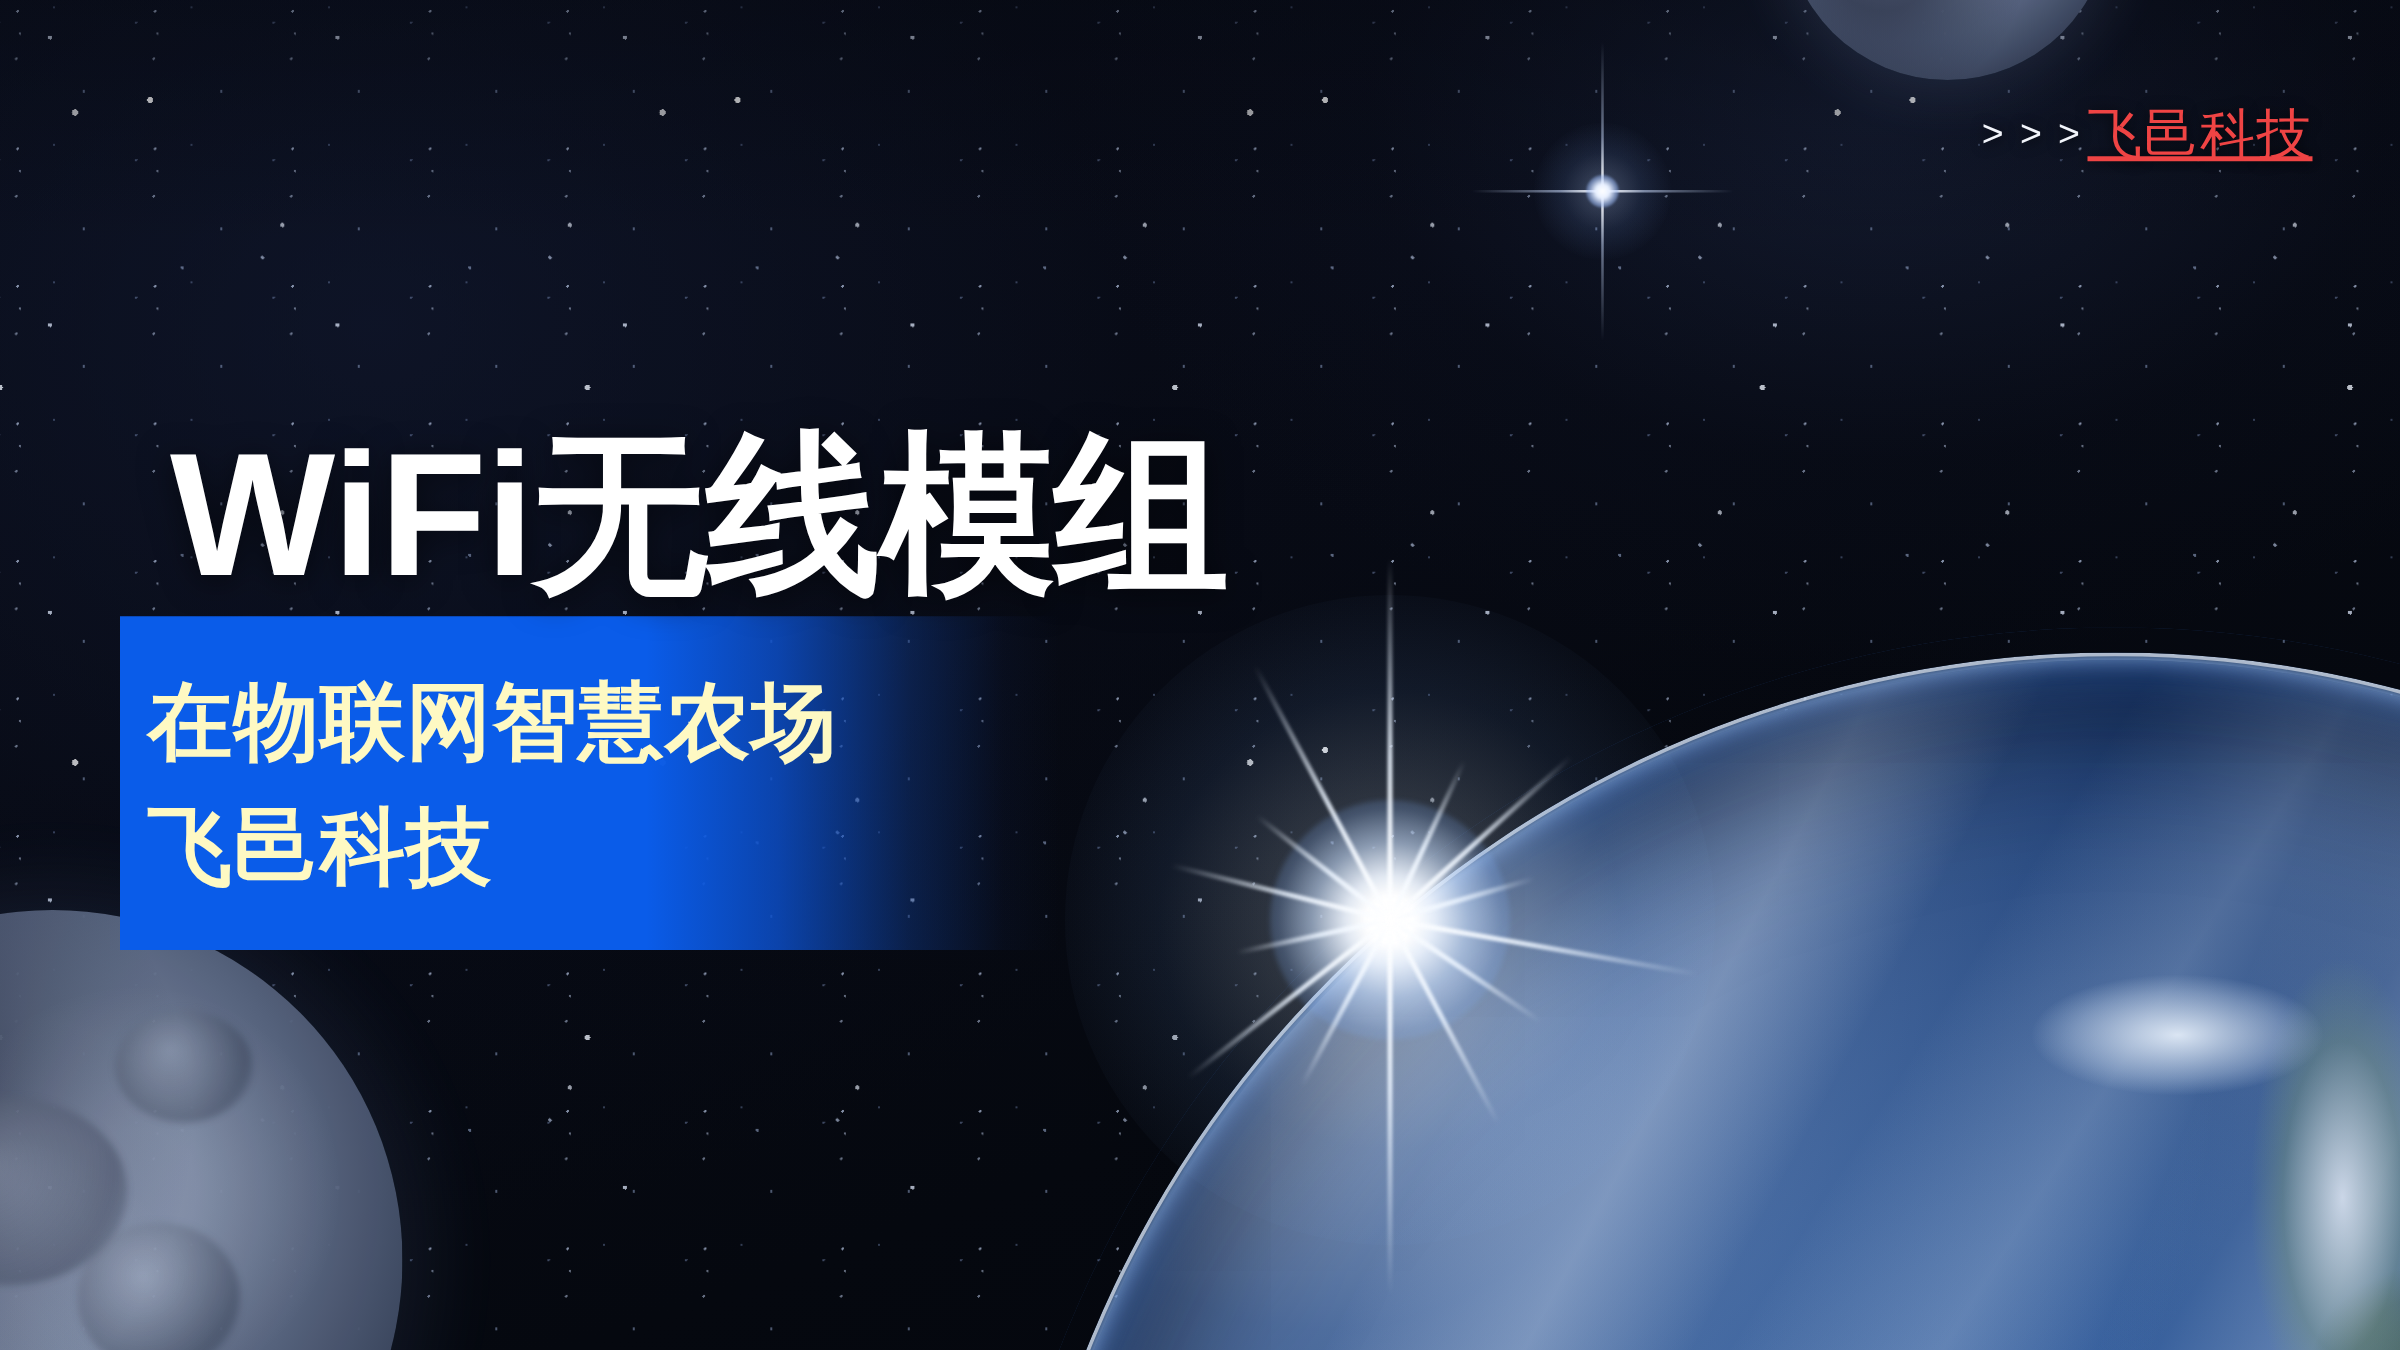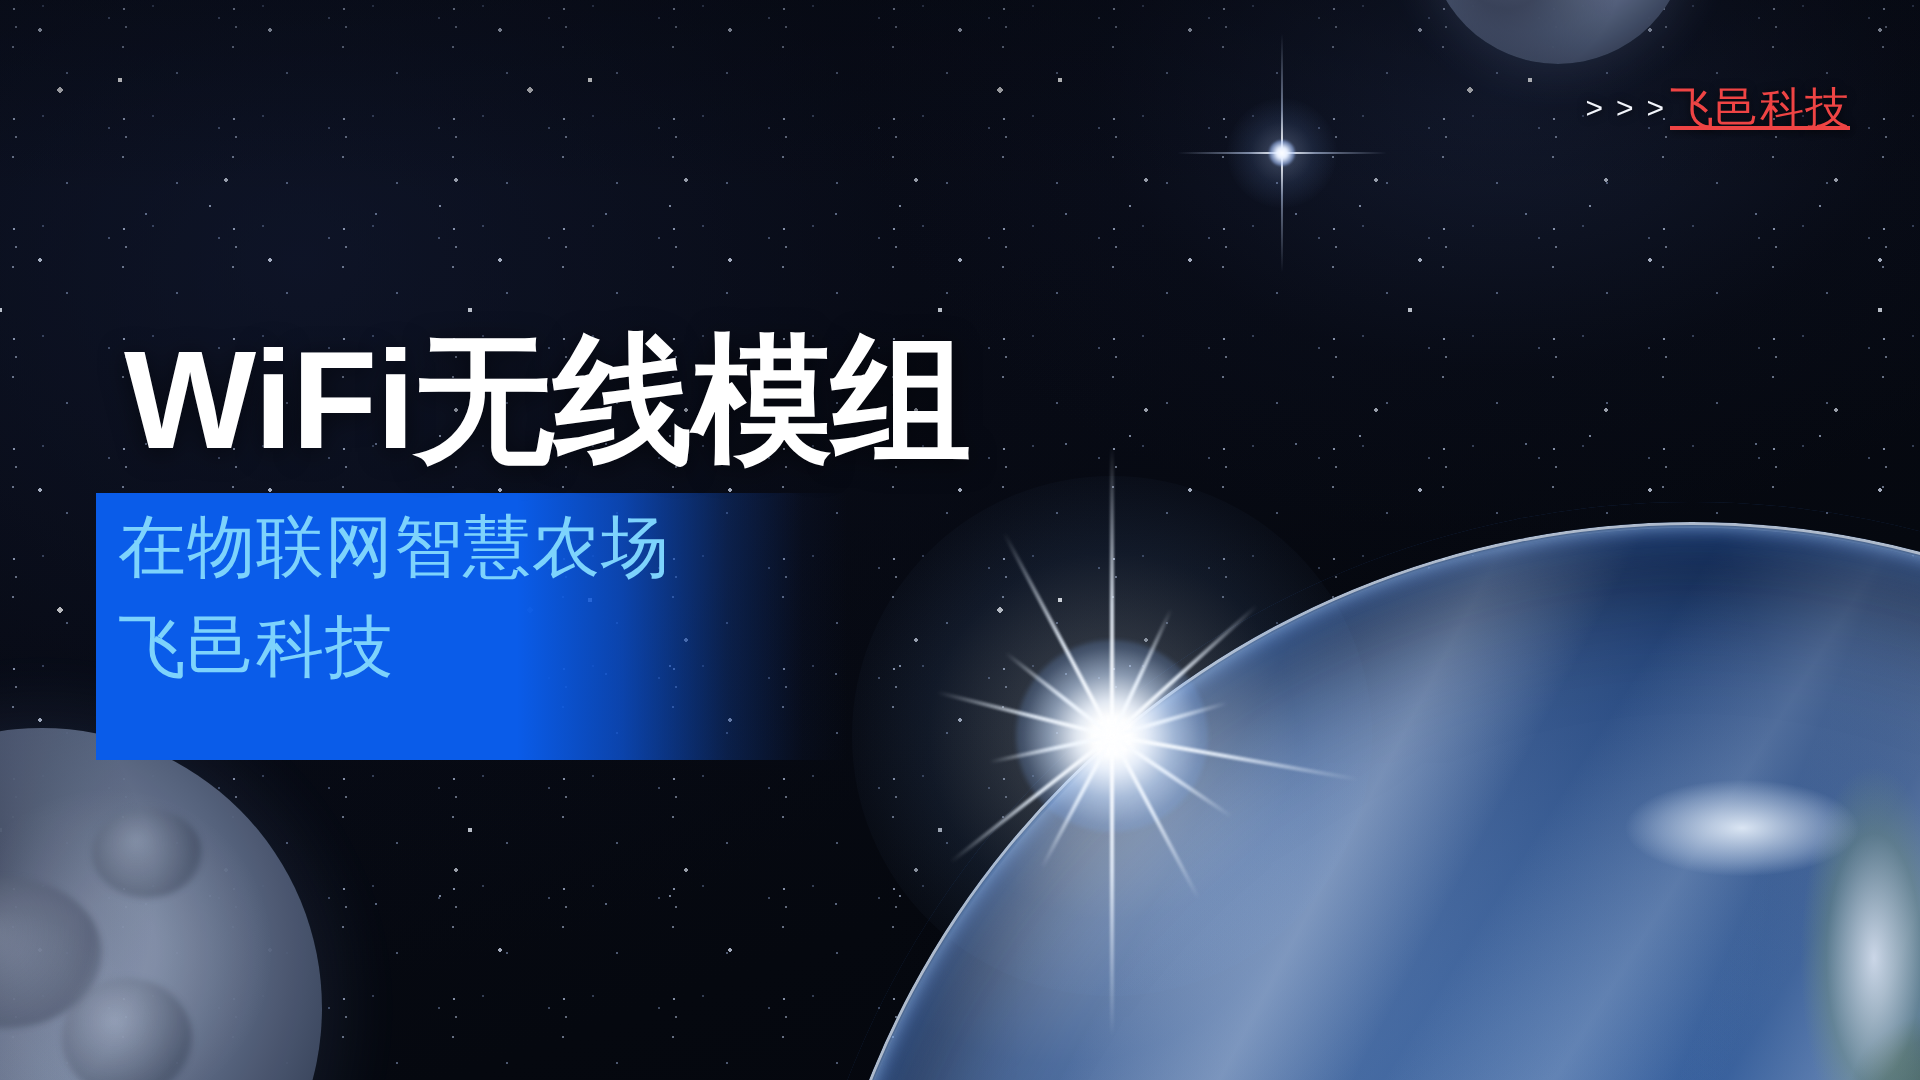--- a/index.html
+++ b/index.html
@@ -277,21 +277,21 @@
   .title-block {
     position: absolute;
     left: 0; top: 0;
     width: 1100px;
     z-index: 22;
   }
   .main-title {
     position: absolute;
     left: 124px;
     top: 330px;
-    margin: 0;
+    margin: 12px;
     font-size: 140px;
     font-weight: 700;
     line-height: 1;
     letter-spacing: -1px;
     color: #ffffff;
     white-space: nowrap;
     text-shadow: 0 4px 26px rgba(0,0,0,.55);
   }
 
   
@@ -306,25 +306,25 @@
       #0a5ce9 0%,
       #0a5ce9 56%,
       rgba(12,80,205,.82) 70%,
       rgba(16,58,140,.45) 84%,
       rgba(18,40,96,.12) 94%,
       rgba(20,34,78,0) 100%);
   }
   .subtitle-text {
     position: absolute;
     left: 118px;
-    top: 496px;
+    top: 528px;
     z-index: 23;
-    color: #7dd3fc;
+    color: #fef9c3;
     font-size: 68px;
-    font-weight: 400;
+    font-weight: 700;
     line-height: 100px;
     letter-spacing: 1px;
     white-space: nowrap;
   }
   .subtitle-text .line { display: block; }
 </style>
 </head>
 <body>
 
 <div id="poster">

